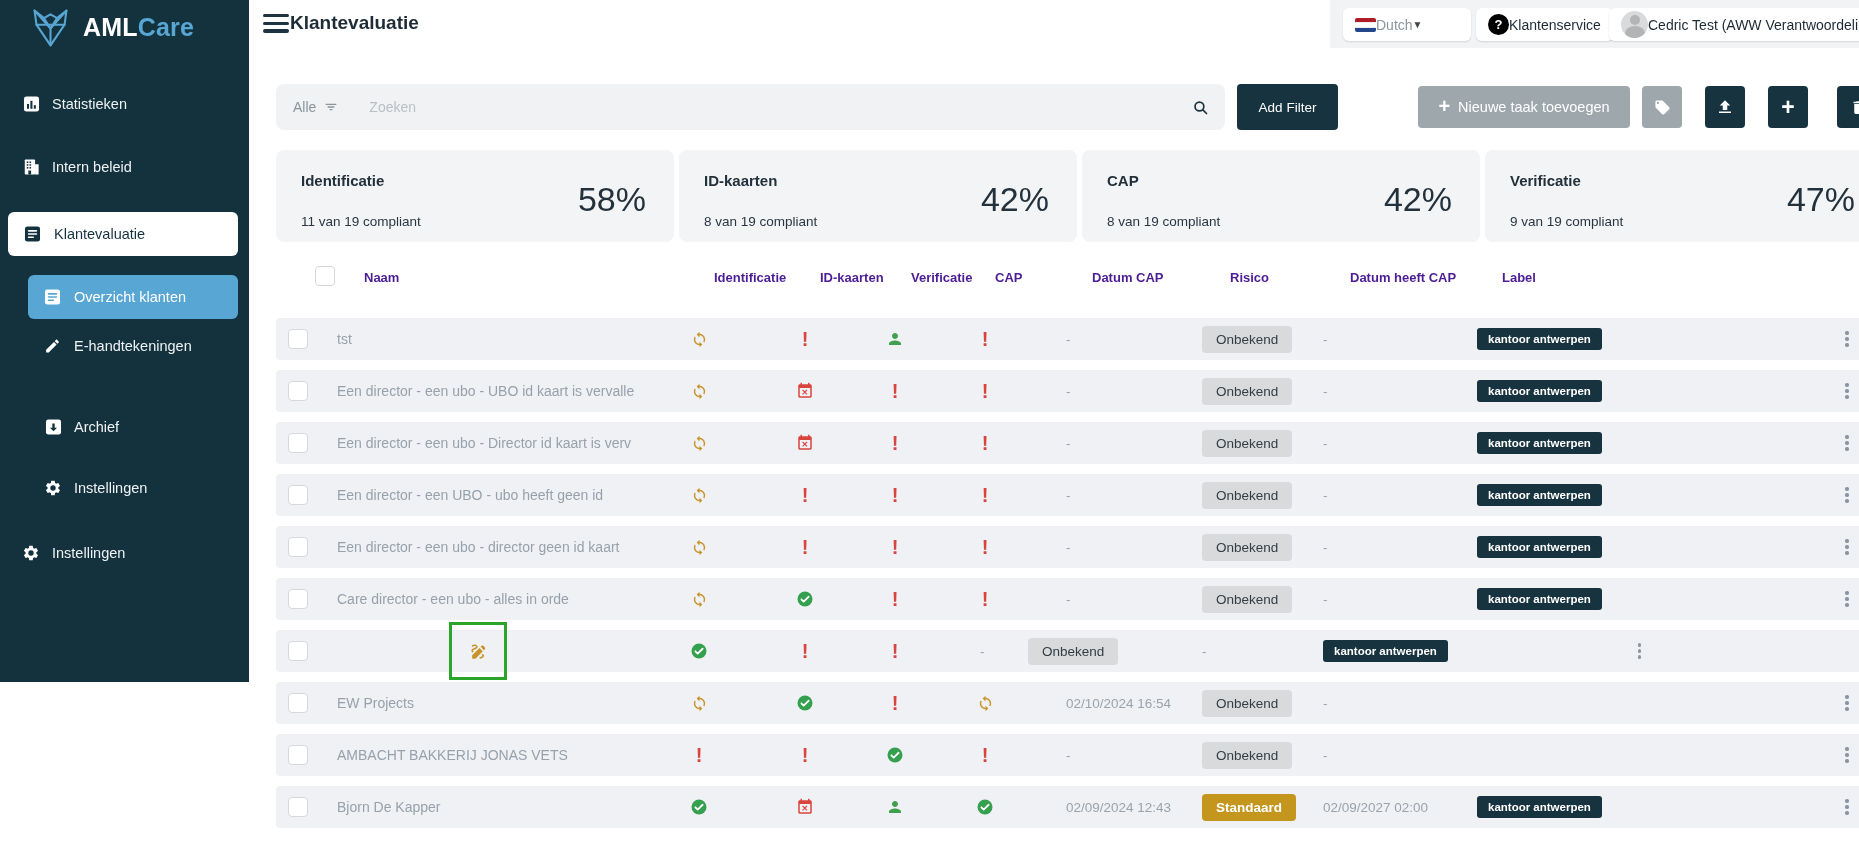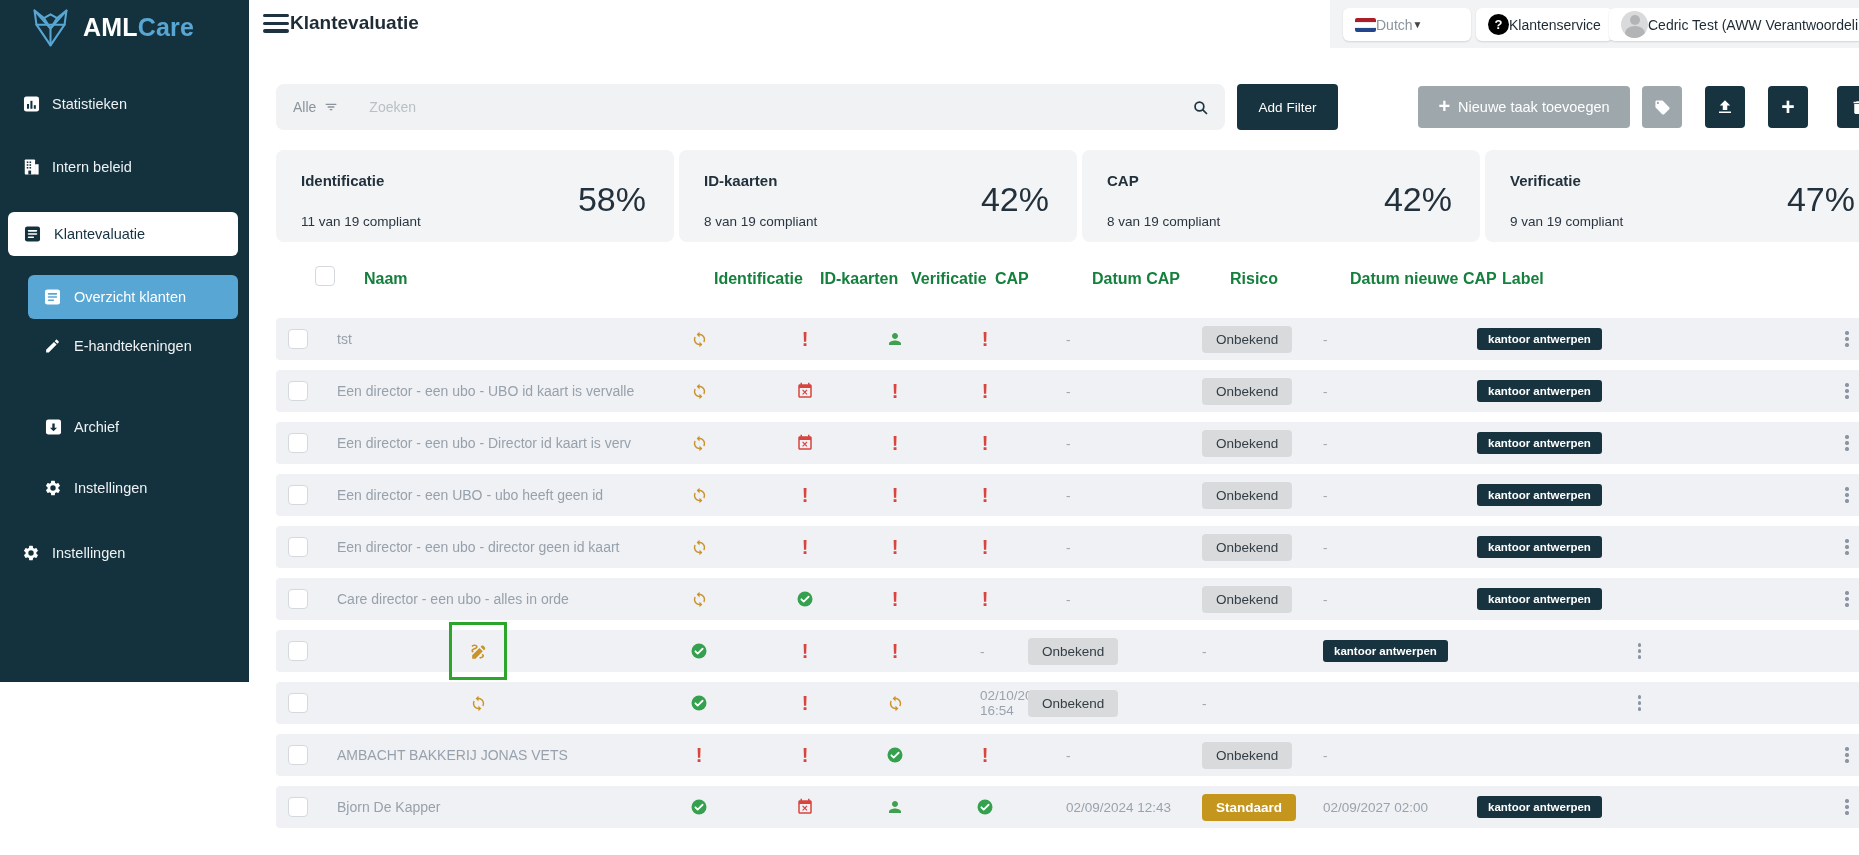--- a/index.html
+++ b/index.html
@@ -66,21 +66,21 @@
   .btn-plus{left:1519px;background:var(--dark);font-size:23px;font-weight:600}
   .btn-trash{left:1588px;width:42px;background:var(--dark)}
   
   .stats{position:absolute;left:27px;top:150px;display:flex;gap:5px}
   .stat-card{width:398px;height:92px;background:var(--cardbg);border-radius:8px;position:relative;flex:none}
   .stat-title{position:absolute;left:25px;top:22px;font-size:15px;font-weight:700;color:var(--ink)}
   .stat-sub{position:absolute;left:25px;bottom:13px;font-size:13.5px;color:#2a3742}
   .stat-pct{position:absolute;right:28px;top:50%;transform:translateY(-42%);font-size:34px;color:var(--ink)}
   
   .thead-box{position:absolute;left:27px;top:260px;width:1610px;height:40px}
-  .th{position:absolute;top:10px;font-size:16px;font-weight:700;color:#15803d;white-space:nowrap}
+  .th{position:absolute;top:10px;font-size:13px;font-weight:700;color:#4c1d95;white-space:nowrap}
   .checkbox{width:20px;height:20px;background:#fff;border:1px solid #d5d8dd;border-radius:4px;cursor:pointer}
   .th-check{position:absolute;left:39px;top:6px}
   .rows{position:absolute;left:27px;top:318px}
   .row{display:grid;grid-template-columns:44px 316px 126px 86px 94px 86px 174px 121px 154px 325px 90px;
        align-items:center;height:42px;margin-bottom:10px;background:var(--rowbg);border-radius:4px;width:1616px}
   .cell{display:flex;align-items:center;height:100%}
   .c-check{justify-content:center}
   .c-name{padding-left:17px;font-size:14px;color:#97a1ac;white-space:nowrap;overflow:hidden;text-overflow:ellipsis;cursor:pointer}
   .c-icon{justify-content:center;position:relative}
   .st-ic{display:flex;align-items:center;justify-content:center}
@@ -301,21 +301,21 @@
   <div class="thead-box">
     <div class="checkbox th-check"></div>
     <div id="thead-labels">
         <span class="th" style="left: 88px;">Naam</span>
         <span class="th" style="left: 438px;">Identificatie</span>
         <span class="th" style="left: 544px;">ID-kaarten</span>
         <span class="th" style="left: 635px;">Verificatie</span>
         <span class="th" style="left: 719px;">CAP</span>
         <span class="th" style="left: 816px;">Datum CAP</span>
         <span class="th" style="left: 954px;">Risico</span>
-        <span class="th" style="left: 1074px;">Datum nieuwe CAP</span>
+        <span class="th" style="left: 1074px;">Datum heeft CAP</span>
         <span class="th" style="left: 1226px;">Label</span>
       </div>
   </div>
 
   <div class="rows" id="rows-container">
   <div class="row">
     <div class="cell c-check">
           <div class="checkbox"></div>
         </div>
     <div class="cell c-name">tst</div>
@@ -631,20 +631,21 @@
             <i></i>
             <i></i>
           </span>
     </div>
   </div>
 
   <div class="row">
     <div class="cell c-check">
           <div class="checkbox"></div>
         </div>
+    <div class="cell c-name">EW Projects</div>
     <div class="cell c-icon cc-ident">
           <span class="st-ic">
             <svg width="17" height="17" viewBox="0 0 24 24" fill="#c8932b">
               <path d="M12 4V1L8 5l4 4V6c3.31 0 6 2.69 6 6 0 1.01-.25 1.97-.7 2.8l1.46 1.46A7.93 7.93 0 0 0 20 12c0-4.42-3.58-8-8-8zm0 14c-3.31 0-6-2.69-6-6 0-1.01.25-1.97.7-2.8L5.24 7.74A7.93 7.93 0 0 0 4 12c0 4.42 3.58 8 8 8v3l4-4-4-4v3z"></path>
             </svg>
           </span>
         </div>
     <div class="cell c-icon cc-idk">
           <span class="st-ic">
             <svg width="18" height="18" viewBox="0 0 24 24">

